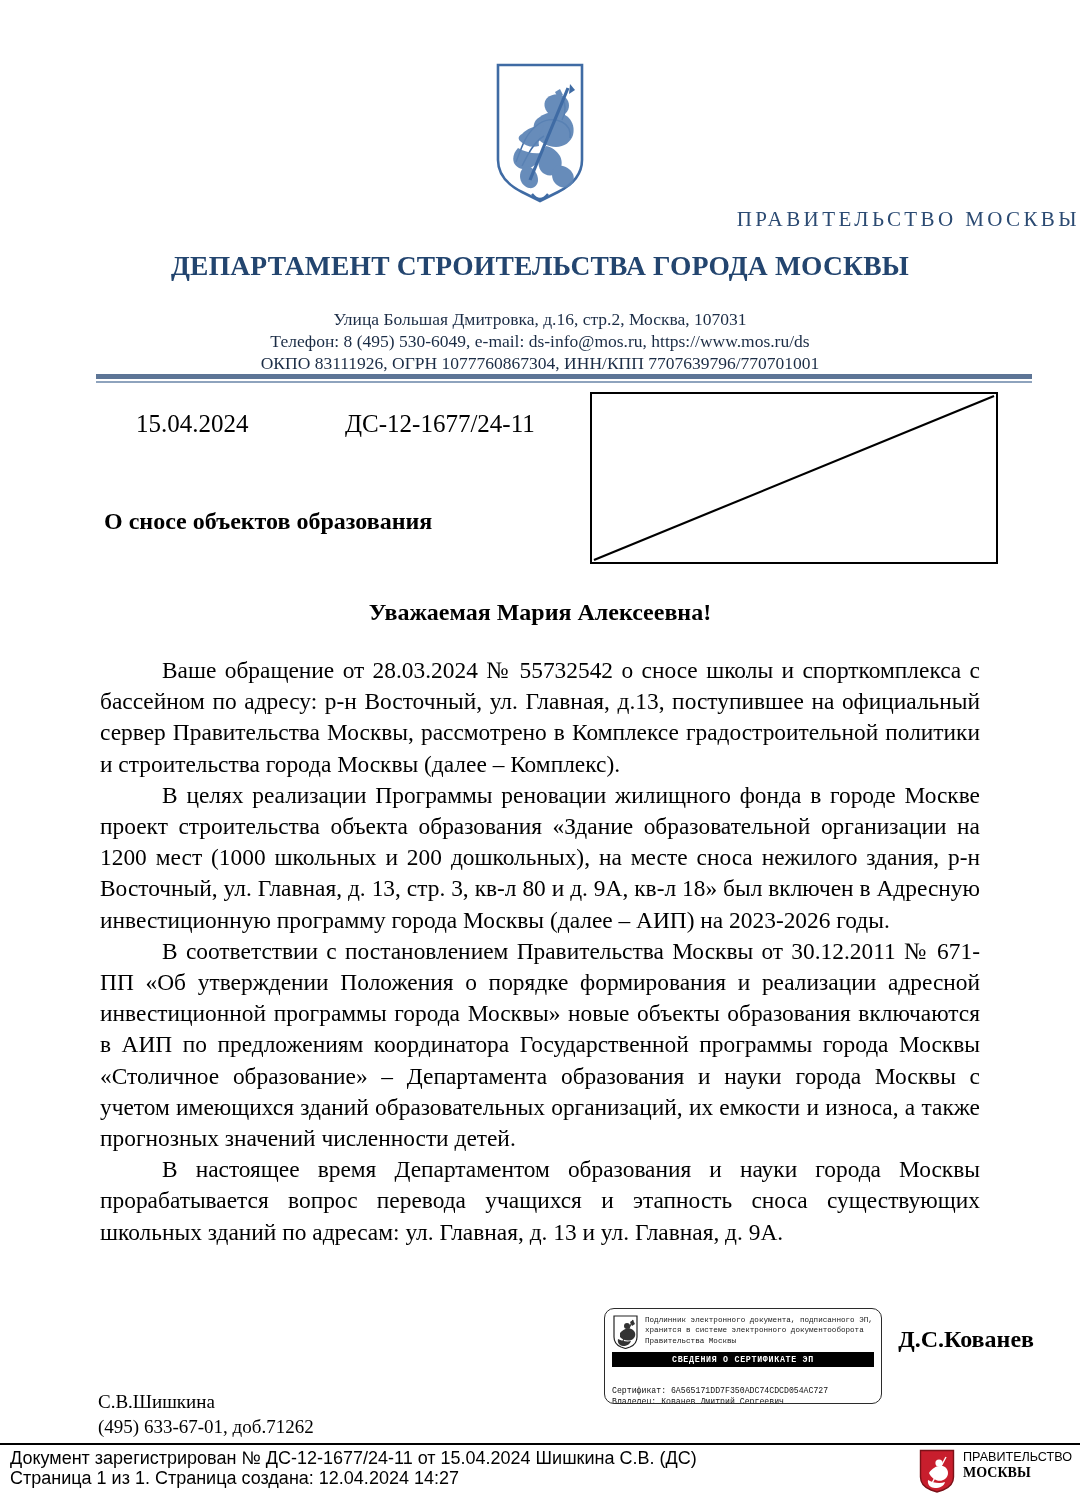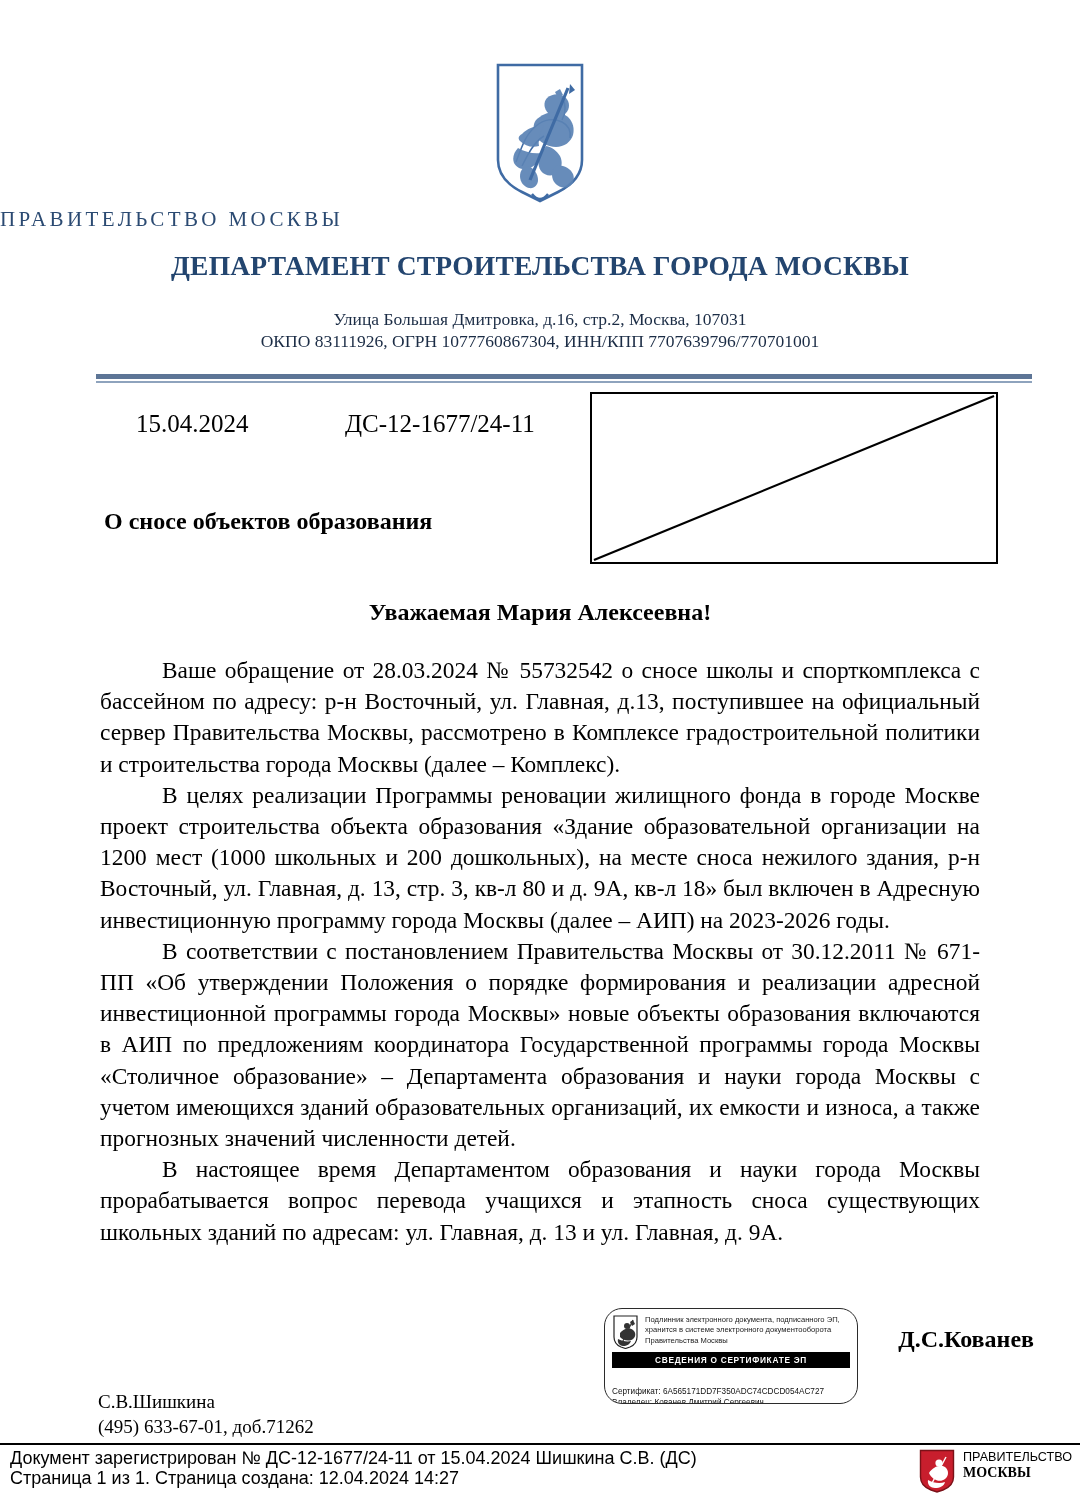--- a/index.html
+++ b/index.html
@@ -31,21 +31,21 @@
     top: 62px;
     display: flex;
     justify-content: center;
   }
   .emblem { width: 96px; height: 142px; display: block; }
 
   .gov-line {
     position: absolute;
     left: 0; right: 0;
     top: 207px;
-    text-align: left;
+    text-align: right;
     font-size: 21px;
     letter-spacing: 3.4px;
     color: #2b4a72;
     font-family: "Liberation Serif", "DejaVu Serif", serif;
   }
 
   .dept-line {
     position: absolute;
     left: 0; right: 0;
     top: 250px;
@@ -161,27 +161,27 @@
     top: 1326px;
     font-size: 24px;
     font-weight: bold;
   }
 
   
   .esign {
     position: absolute;
     left: 604px;
     top: 1308px;
-    width: 254px;
+    width: 278px;
     height: 96px;
     border: 1.4px solid #2b2b2b;
-    border-radius: 18px;
+    border-radius: 10px;
     box-sizing: border-box;
     background: #fff;
-    font-family: Liberation Sans, sans-serif;
+    font-family: Liberation Mono, monospace;
     overflow: hidden;
   }
   .esign-top {
     display: flex;
     align-items: flex-start;
     padding: 6px 7px 0 7px;
   }
   .esign-emblem {
     width: 27px;
     height: 34px;
@@ -286,20 +286,21 @@
         <path d="M40 132 q8 10 16 0" fill="none" stroke="#3f6ba4" stroke-width="2.4"></path>
       </svg>
     </div>
   </div>
 
   <div class="gov-line">ПРАВИТЕЛЬСТВО МОСКВЫ</div>
   <div class="dept-line">ДЕПАРТАМЕНТ СТРОИТЕЛЬСТВА ГОРОДА МОСКВЫ</div>
 
   <div class="contact-block">
     <div>Улица Большая Дмитровка, д.16, стр.2, Москва, 107031</div>
+    <div>Телефон: 8 (495) 530-6049, e-mail: ds-info@mos.ru, https://www.mos.ru/ds</div>
     <div>ОКПО 83111926, ОГРН 1077760867304, ИНН/КПП 7707639796/770701001</div>
   </div>
 
   <div class="rule-thick"></div>
   <div class="rule-thin"></div>
 
   <div class="doc-date">15.04.2024</div>
   <div class="doc-ref">ДС-12-1677/24-11</div>
 
   <div class="addressee-box">

